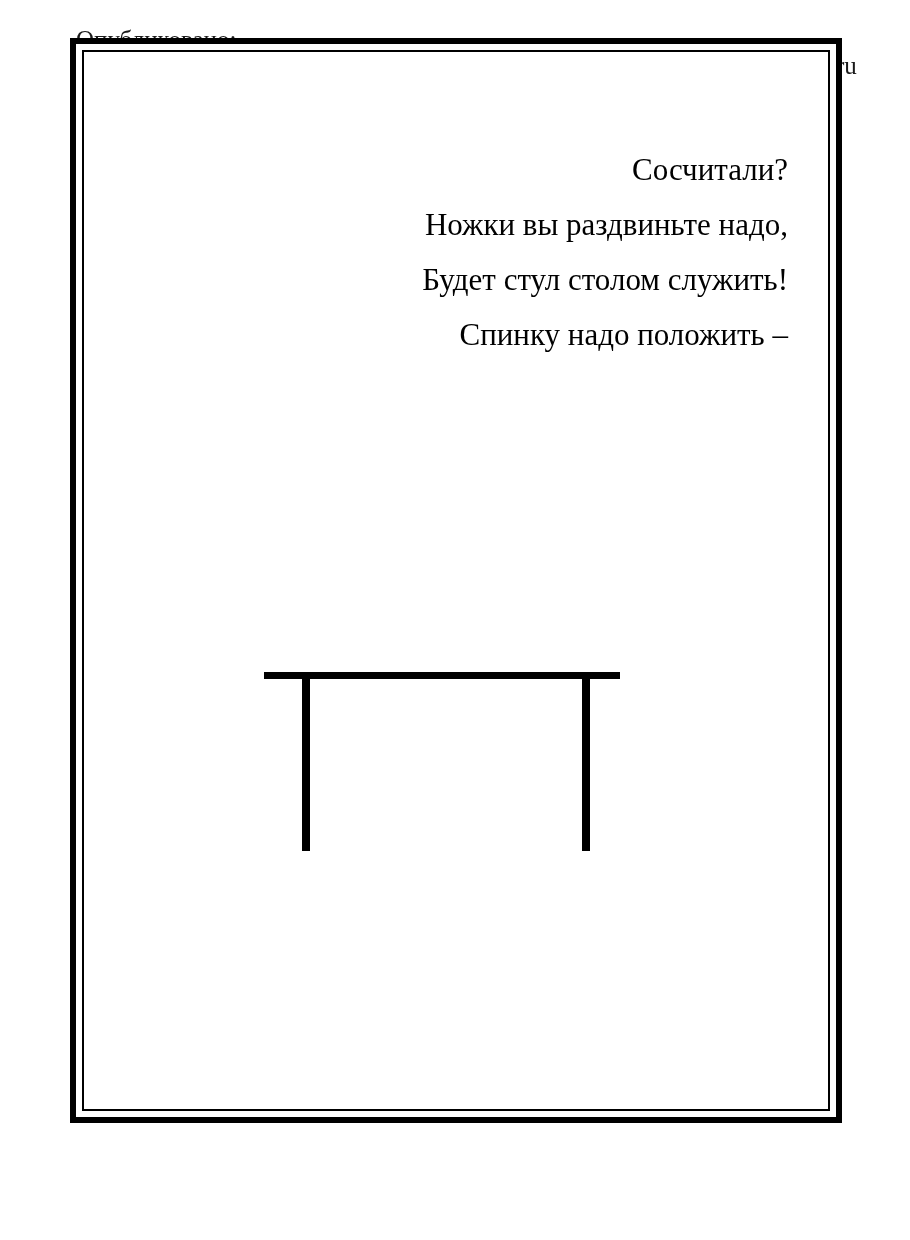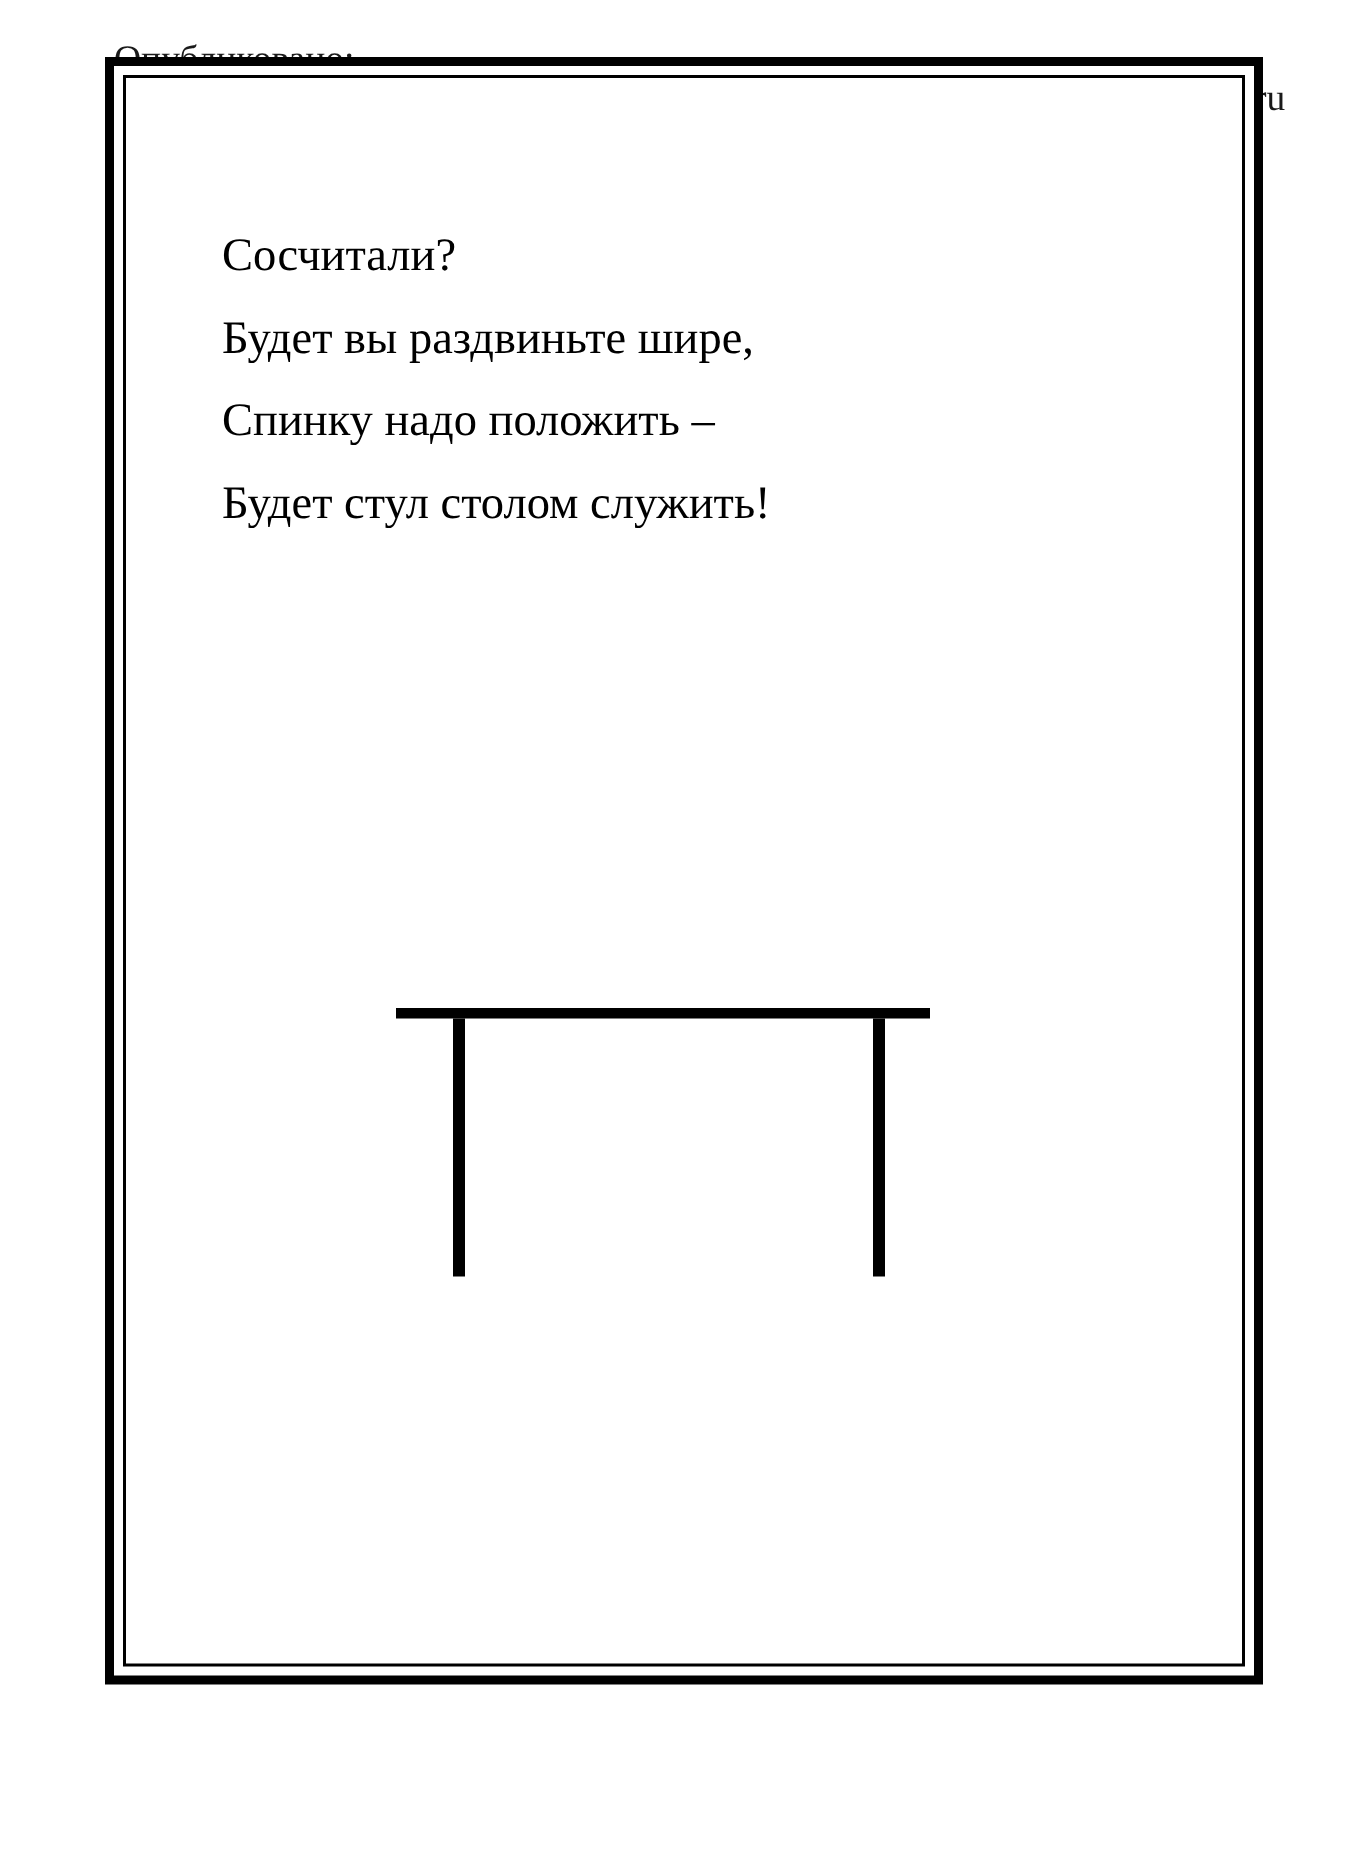--- a/index.html
+++ b/index.html
@@ -53,20 +53,21 @@
     border: 2px solid #000000;
     background: #ffffff;
     box-sizing: border-box;
   }
 
   .poem {
     position: absolute;
     left: 64px;
     top: 90px;
     right: 40px;
+    text-align: right;
   }
   .poem-line {
     font-family: "Liberation Serif", serif;
     font-size: 31px;
     line-height: 55px;
     color: #000000;
     white-space: nowrap;
   }
 
   
@@ -100,23 +101,23 @@
 
 <div class="bg-text" id="published-label">Опубликовано:</div>
 
 <div class="bg-text" id="site-label">ru</div>
 
 <div class="page-frame">
   <div class="page-frame-inner">
 
     <div class="poem">
       <div class="poem-line">Сосчитали?</div>
-      <div class="poem-line">Будет вы раздвиньте шире,</div>
+      <div class="poem-line">Ножки вы раздвиньте надо,</div>
+      <div class="poem-line">Будет стул столом служить!</div>
       <div class="poem-line">Спинку надо положить –</div>
-      <div class="poem-line">Будет стул столом служить!</div>
     </div>
 
     <div class="table-drawing">
       <div class="table-top"></div>
       <div class="table-leg left"></div>
       <div class="table-leg right"></div>
     </div>
 
   </div>
 </div>

